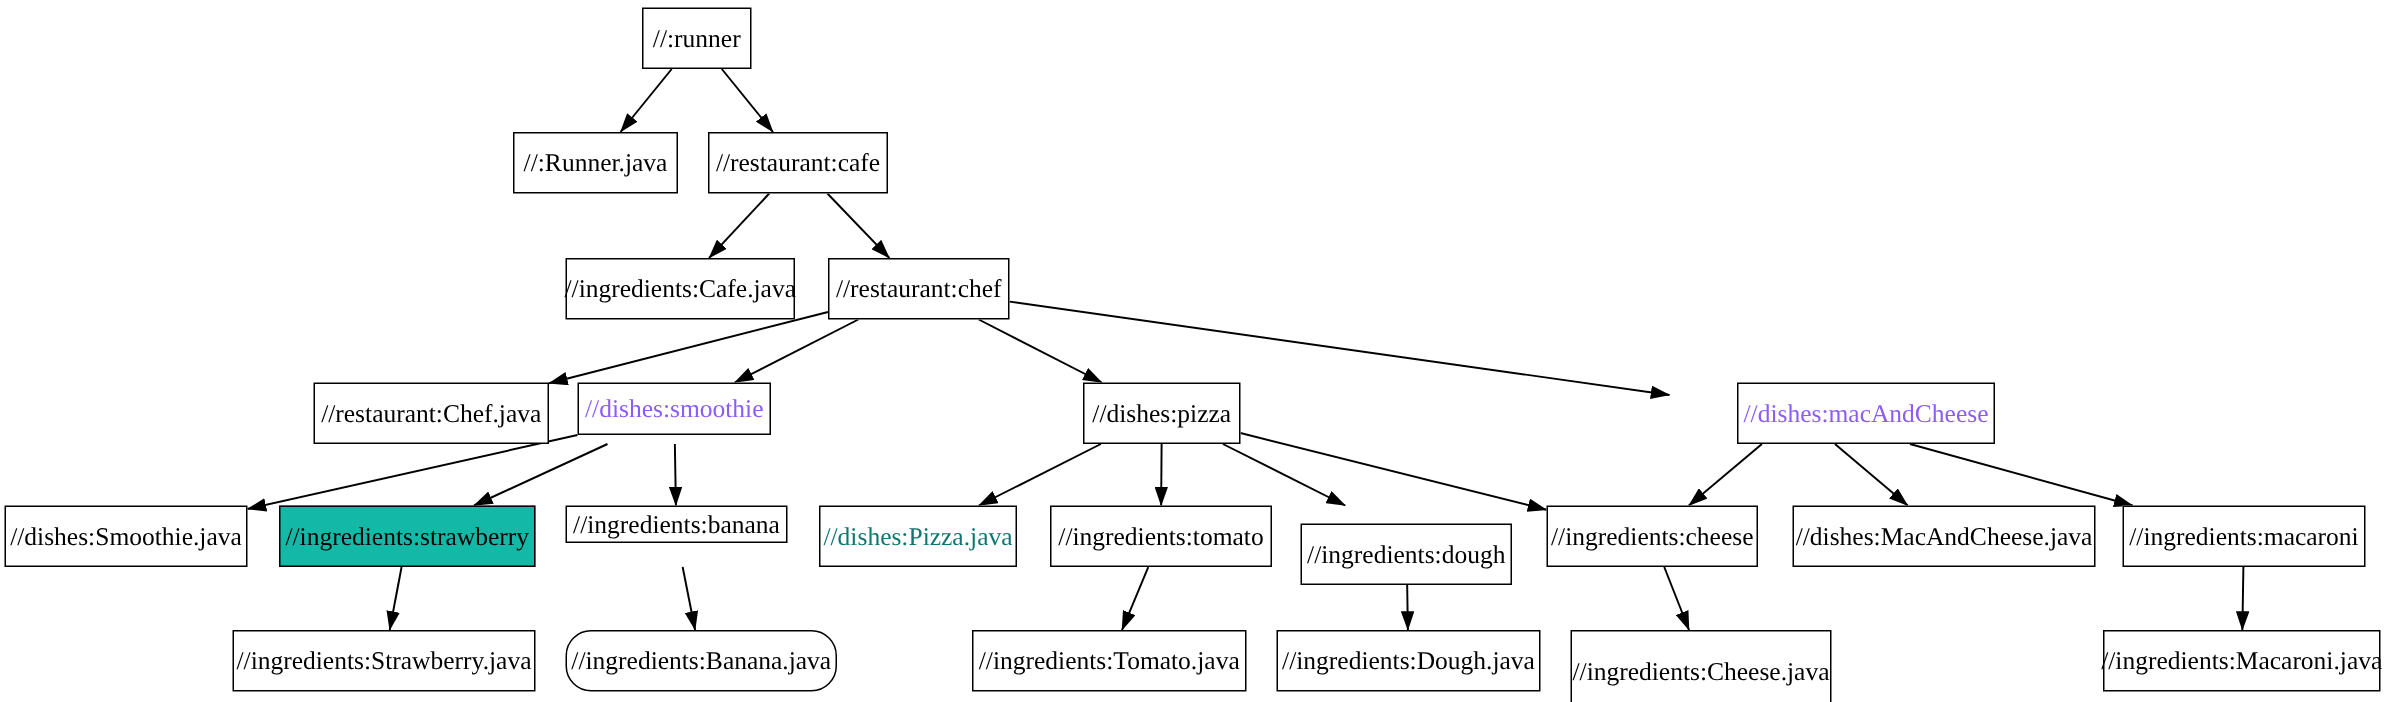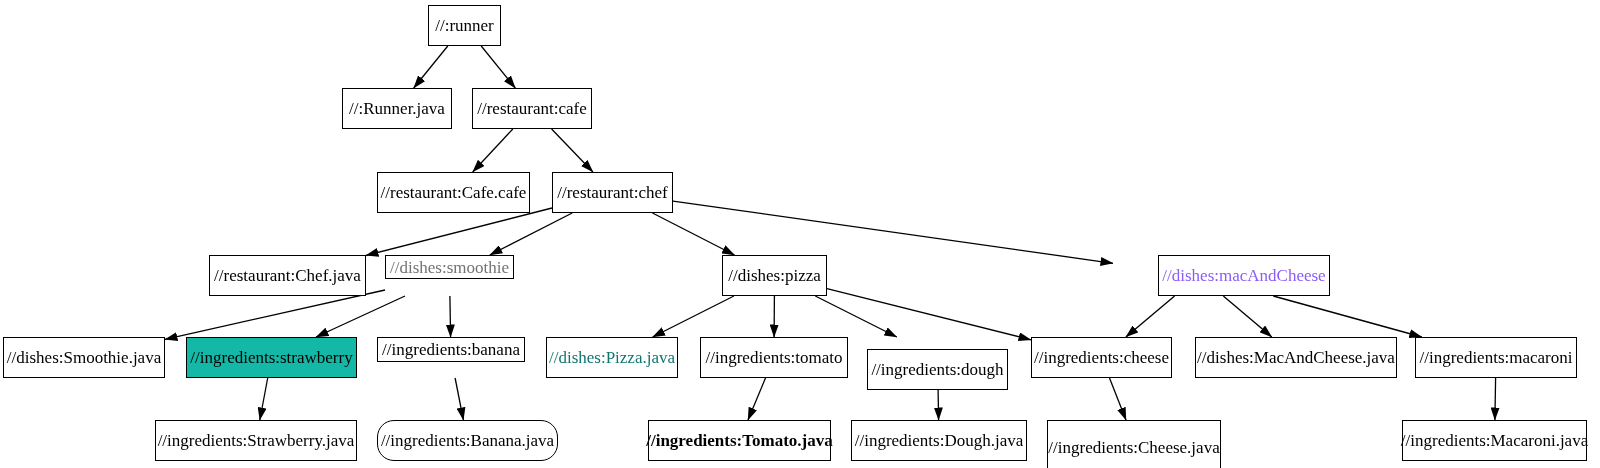--- a/index.html
+++ b/index.html
@@ -71,35 +71,35 @@
         <line x1="1174.6" y1="296.0" x2="1125.9" y2="337.0" stroke="#000000" stroke-width="1.3" marker-end="url(#arrowhead)"></line>
         <line x1="1223.3" y1="296.0" x2="1271.8" y2="337.0" stroke="#000000" stroke-width="1.3" marker-end="url(#arrowhead)"></line>
         <line x1="1273.3" y1="296.0" x2="1421.8" y2="337.0" stroke="#000000" stroke-width="1.3" marker-end="url(#arrowhead)"></line>
         <line x1="1495.6" y1="378.0" x2="1494.9" y2="420.0" stroke="#000000" stroke-width="1.3" marker-end="url(#arrowhead)"></line>
       </g>
   </svg>
   <div id="nodes-layer">
       <div class="graph-node" style="left: 428px; top: 5px; width: 73px; height: 41px; background: rgb(255, 255, 255); border-color: rgb(0, 0, 0); color: rgb(0, 0, 0);">//:runner</div>
       <div class="graph-node" style="left: 342px; top: 88px; width: 110px; height: 41px; background: rgb(255, 255, 255); border-color: rgb(0, 0, 0); color: rgb(0, 0, 0);">//:Runner.java</div>
       <div class="graph-node" style="left: 472px; top: 88px; width: 120px; height: 41px; background: rgb(255, 255, 255); border-color: rgb(0, 0, 0); color: rgb(0, 0, 0);">//restaurant:cafe</div>
-      <div class="graph-node" style="left: 377px; top: 172px; width: 153px; height: 41px; background: rgb(255, 255, 255); border-color: rgb(0, 0, 0); color: rgb(0, 0, 0);">//restaurant:Cafe.cafe</div>
+      <div class="graph-node" style="left: 377px; top: 172px; width: 153px; height: 41px; background: rgb(255, 255, 255); border-color: rgb(0, 0, 0); color: rgb(0, 0, 0);">//ingredients:Cafe.java</div>
       <div class="graph-node" style="left: 552px; top: 172px; width: 121px; height: 41px; background: rgb(255, 255, 255); border-color: rgb(0, 0, 0); color: rgb(0, 0, 0);">//restaurant:chef</div>
       <div class="graph-node" style="left: 209px; top: 255px; width: 157px; height: 41px; background: rgb(255, 255, 255); border-color: rgb(0, 0, 0); color: rgb(0, 0, 0);">//restaurant:Chef.java</div>
-      <div class="graph-node" style="left: 385px; top: 255px; width: 129px; height: 24px; background: rgb(255, 255, 255); border-color: rgb(0, 0, 0); color: #737373;">//dishes:smoothie</div>
+      <div class="graph-node" style="left: 385px; top: 255px; width: 129px; height: 35px; background: rgb(255, 255, 255); border-color: rgb(0, 0, 0); color: #8b5cf6;">//dishes:smoothie</div>
       <div class="graph-node" style="left: 722px; top: 255px; width: 105px; height: 41px; background: rgb(255, 255, 255); border-color: rgb(0, 0, 0); color: rgb(0, 0, 0);">//dishes:pizza</div>
       <div class="graph-node" style="left: 1113px; top: 255px; width: 172px; height: 41px; background: rgb(255, 255, 255); border-color: rgb(0, 0, 0); color: #8b5cf6; margin-left: 45px;">//dishes:macAndCheese</div>
       <div class="graph-node" style="left: 3px; top: 337px; width: 162px; height: 41px; background: rgb(255, 255, 255); border-color: rgb(0, 0, 0); color: rgb(0, 0, 0);">//dishes:Smoothie.java</div>
       <div class="graph-node" style="left: 186px; top: 337px; width: 171px; height: 41px; background: #14b8a6; border-color: rgb(0, 0, 0); color: rgb(0, 0, 0);">//ingredients:strawberry</div>
       <div class="graph-node" style="left: 377px; top: 337px; width: 148px; height: 25px; background: rgb(255, 255, 255); border-color: rgb(0, 0, 0); color: rgb(0, 0, 0);">//ingredients:banana</div>
       <div class="graph-node" style="left: 546px; top: 337px; width: 132px; height: 41px; background: rgb(255, 255, 255); border-color: rgb(0, 0, 0); color: #0f766e;">//dishes:Pizza.java</div>
       <div class="graph-node" style="left: 700px; top: 337px; width: 148px; height: 41px; background: rgb(255, 255, 255); border-color: rgb(0, 0, 0); color: rgb(0, 0, 0);">//ingredients:tomato</div>
       <div class="graph-node" style="left: 867px; top: 337px; width: 141px; height: 41px; background: rgb(255, 255, 255); border-color: rgb(0, 0, 0); color: rgb(0, 0, 0); margin-top: 12px;">//ingredients:dough</div>
       <div class="graph-node" style="left: 1031px; top: 337px; width: 141px; height: 41px; background: rgb(255, 255, 255); border-color: rgb(0, 0, 0); color: rgb(0, 0, 0);">//ingredients:cheese</div>
       <div class="graph-node" style="left: 1195px; top: 337px; width: 202px; height: 41px; background: rgb(255, 255, 255); border-color: rgb(0, 0, 0); color: rgb(0, 0, 0);">//dishes:MacAndCheese.java</div>
       <div class="graph-node" style="left: 1415px; top: 337px; width: 162px; height: 41px; background: rgb(255, 255, 255); border-color: rgb(0, 0, 0); color: rgb(0, 0, 0);">//ingredients:macaroni</div>
       <div class="graph-node" style="left: 155px; top: 420px; width: 202px; height: 41px; background: rgb(255, 255, 255); border-color: rgb(0, 0, 0); color: rgb(0, 0, 0);">//ingredients:Strawberry.java</div>
       <div class="graph-node" style="left: 377px; top: 420px; width: 181px; height: 41px; background: rgb(255, 255, 255); border-color: rgb(0, 0, 0); color: rgb(0, 0, 0); border-radius: 17px;">//ingredients:Banana.java</div>
-      <div class="graph-node" style="left: 648px; top: 420px; width: 183px; height: 41px; background: rgb(255, 255, 255); border-color: rgb(0, 0, 0); color: rgb(0, 0, 0); font-weight: bold;">//ingredients:Tomato.java</div>
+      <div class="graph-node" style="left: 648px; top: 420px; width: 183px; height: 41px; background: rgb(255, 255, 255); border-color: rgb(0, 0, 0); color: rgb(0, 0, 0);">//ingredients:Tomato.java</div>
       <div class="graph-node" style="left: 851px; top: 420px; width: 176px; height: 41px; background: rgb(255, 255, 255); border-color: rgb(0, 0, 0); color: rgb(0, 0, 0);">//ingredients:Dough.java</div>
       <div class="graph-node" style="left: 1047px; top: 420px; width: 174px; height: 54px; background: rgb(255, 255, 255); border-color: rgb(0, 0, 0); color: rgb(0, 0, 0); text-align: right;">//ingredients:Cheese.java</div>
       <div class="graph-node" style="left: 1402px; top: 420px; width: 185px; height: 41px; background: rgb(255, 255, 255); border-color: rgb(0, 0, 0); color: rgb(0, 0, 0);">//ingredients:Macaroni.java</div>
     </div>
 </div>
 
 </body></html>

